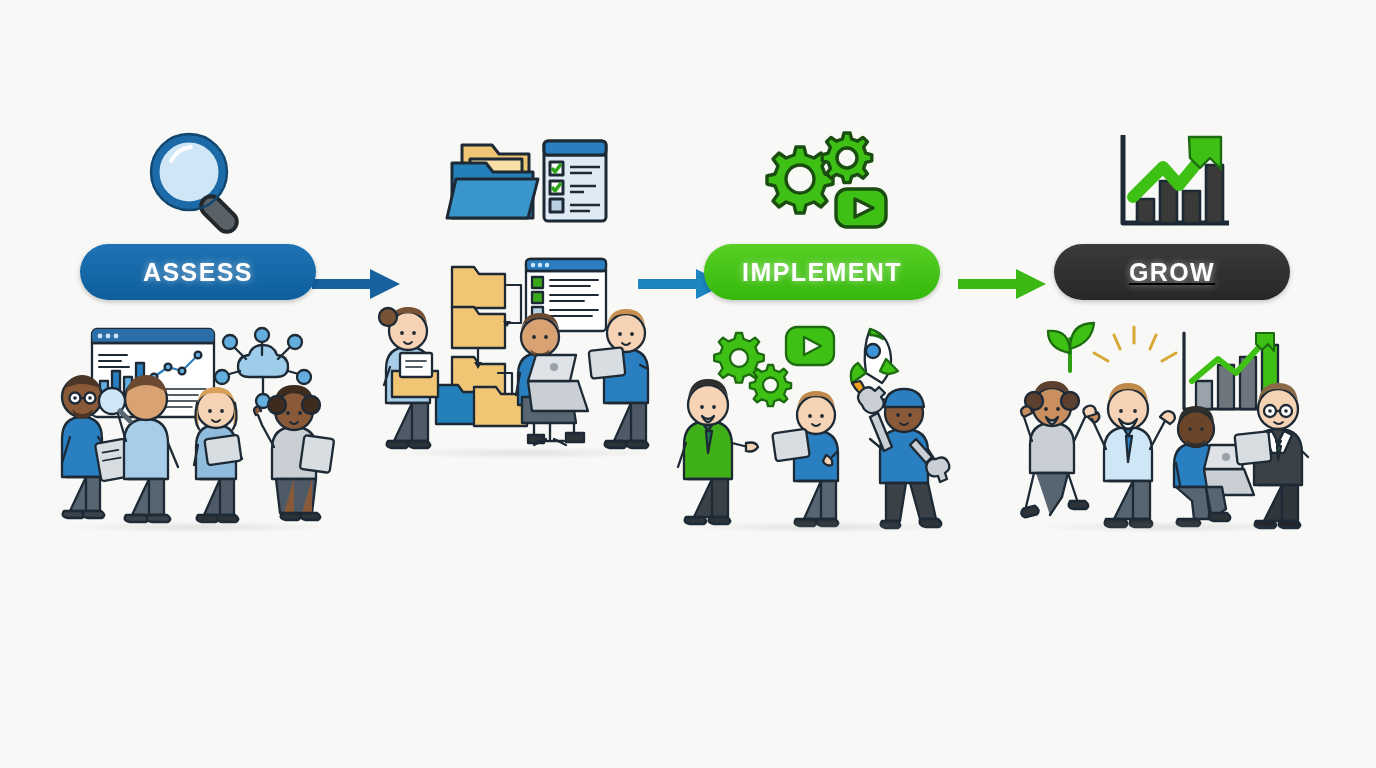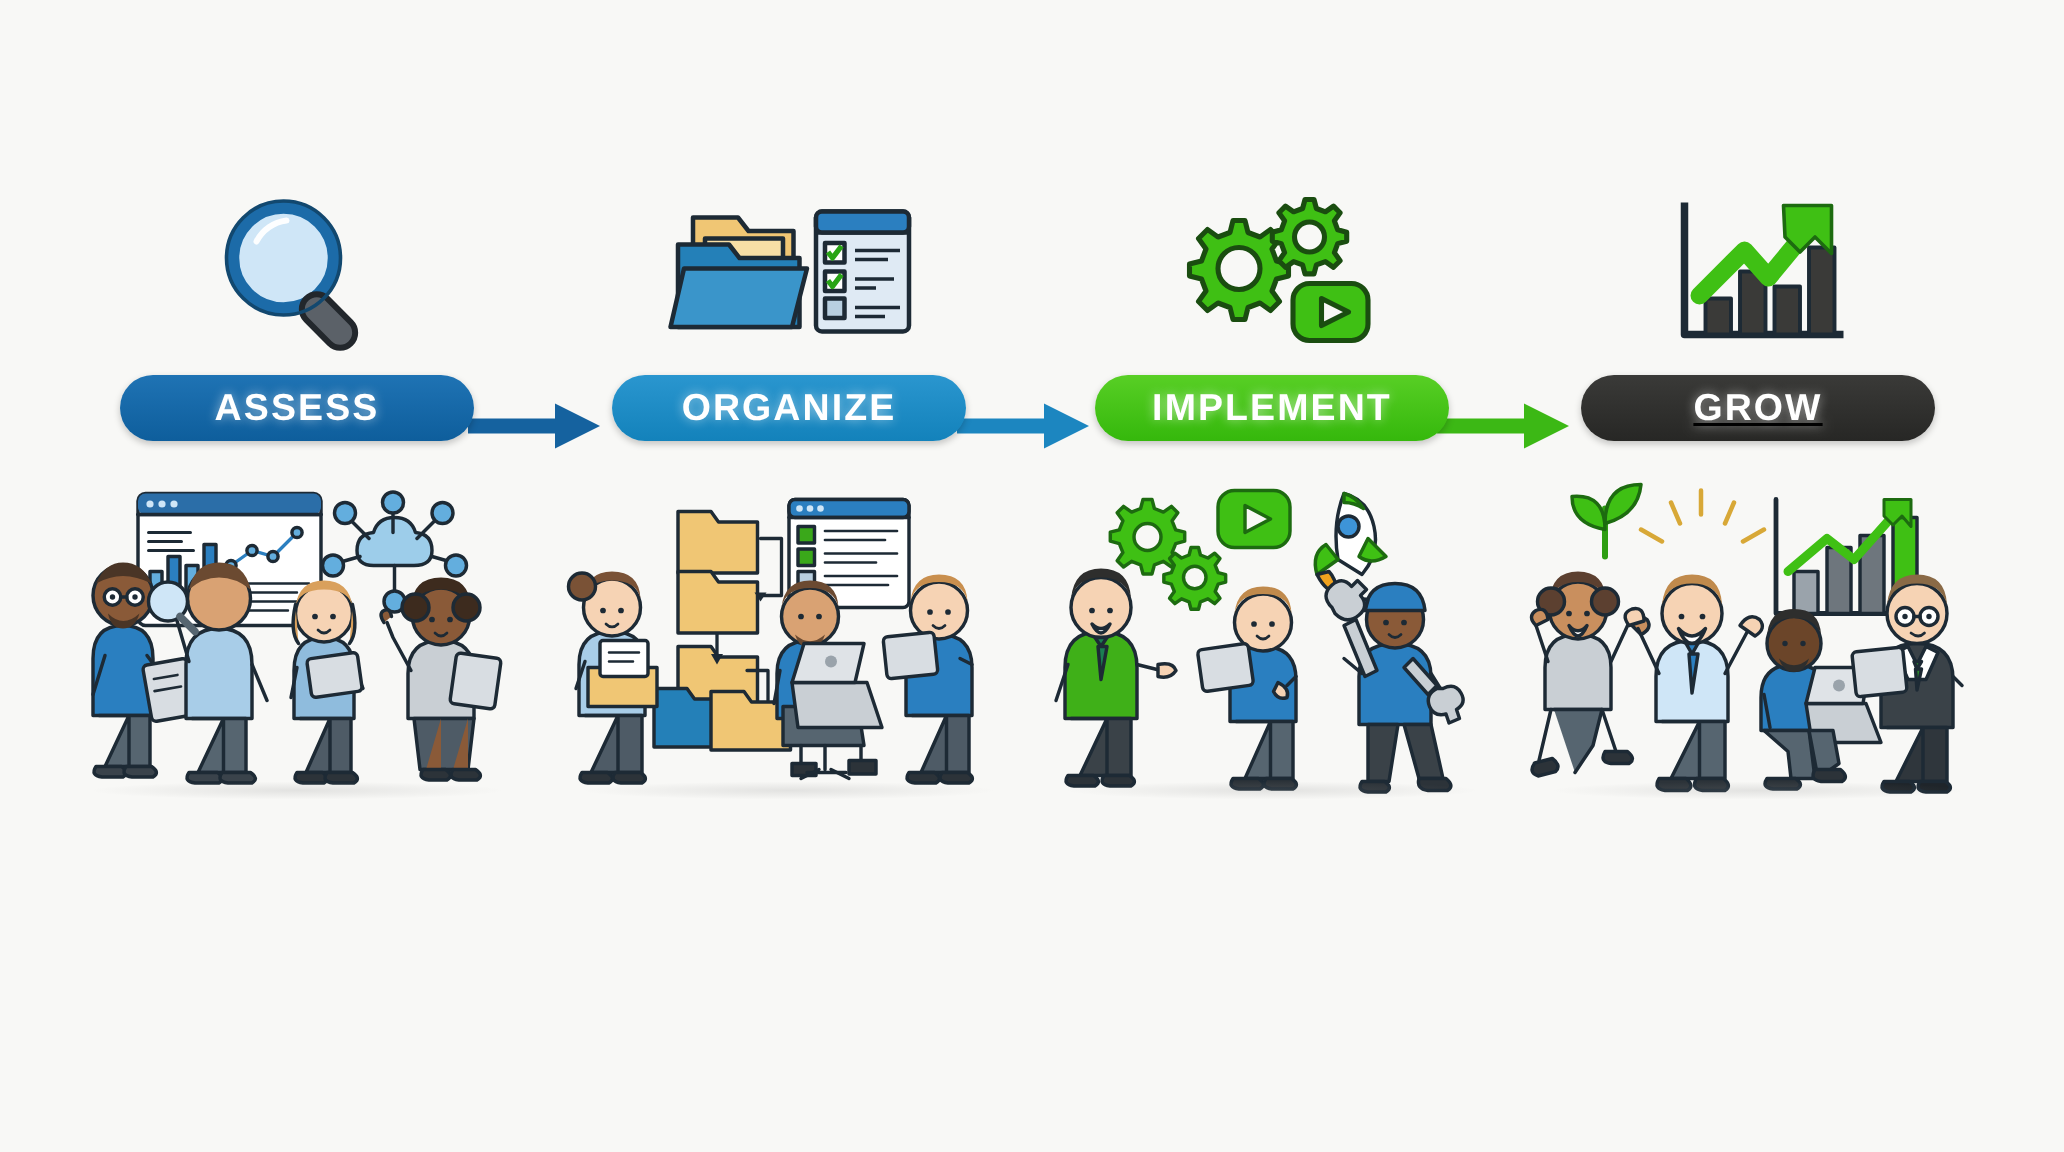--- a/index.html
+++ b/index.html
@@ -22,21 +22,21 @@
 
   
   .stage {
     position: absolute;
     top: 120px;
     width: 300px;
     height: 430px;
   }
   .stage-1 { left: 48px; }
   .stage-2 { left: 376px; }
-  .stage-3 { left: 698px; }
+  .stage-3 { left: 672px; }
   .stage-4 { left: 1022px; text-decoration: underline; }
 
   
   .icon-slot {
     position: relative;
     height: 115px;
     display: flex;
     align-items: flex-end;
     justify-content: center;
   }
@@ -45,21 +45,21 @@
   
   .pill-row {
     position: relative;
     height: 74px;
     display: flex;
     align-items: center;
     justify-content: center;
   }
   .pill {
     width: 236px;
-    height: 44px;
+    height: 56px;
     border-radius: 28px;
     display: flex;
     align-items: center;
     justify-content: center;
     position: relative;
     box-shadow: 0 2px 5px rgba(0,0,0,0.22);
   }
   .pill-label {
     color: #ffffff;
     font-size: 25px;
@@ -274,25 +274,20 @@
           <rect x="106" y="33" width="13" height="13" fill="#ffffff"></rect>
           <path d="M108 39 l3 4 l6 -8" stroke="#28a415" stroke-width="3.5" fill="none"></path>
           <rect x="106" y="52" width="13" height="13" fill="#ffffff"></rect>
           <path d="M108 58 l3 4 l6 -8" stroke="#28a415" stroke-width="3.5" fill="none"></path>
           <rect x="106" y="70" width="13" height="13" fill="#b8cfe0"></rect>
           <path d="M126 38 h30 M126 44 h22 M126 57 h26 M126 63 h14 M126 76 h30 M126 82 h20" stroke-width="2.4" fill="none"></path>
         </g>
       </svg>
     </div>
 
-    <div class="pill-row">
-      <div class="pill pill-2">
-        <span class="pill-label">ORGANIZE</span>
-      </div>
-    </div>
 
     <div class="panel">
       <svg width="296" height="212" viewBox="0 0 296 212">
         <g stroke="#1d2a35" stroke-width="2.3" stroke-linejoin="round" stroke-linecap="round" fill="none">
 
           <g>
             <rect x="148" y="14" width="80" height="72" rx="4" fill="#ffffff"></rect>
             <rect x="148" y="14" width="80" height="12" rx="4" fill="#2b7fc0"></rect>
             <path d="M148 26 h80"></path>
             <circle cx="155" cy="20" r="2.2" fill="#cfe6f7" stroke="none"></circle>

